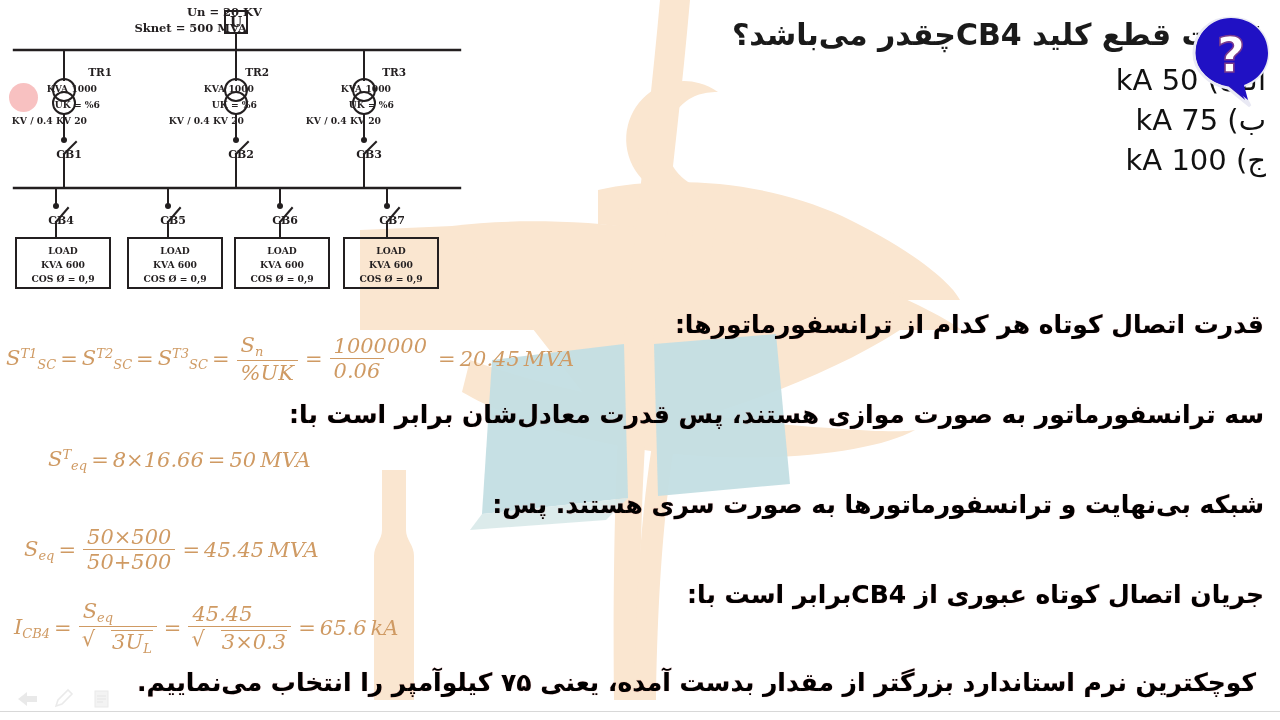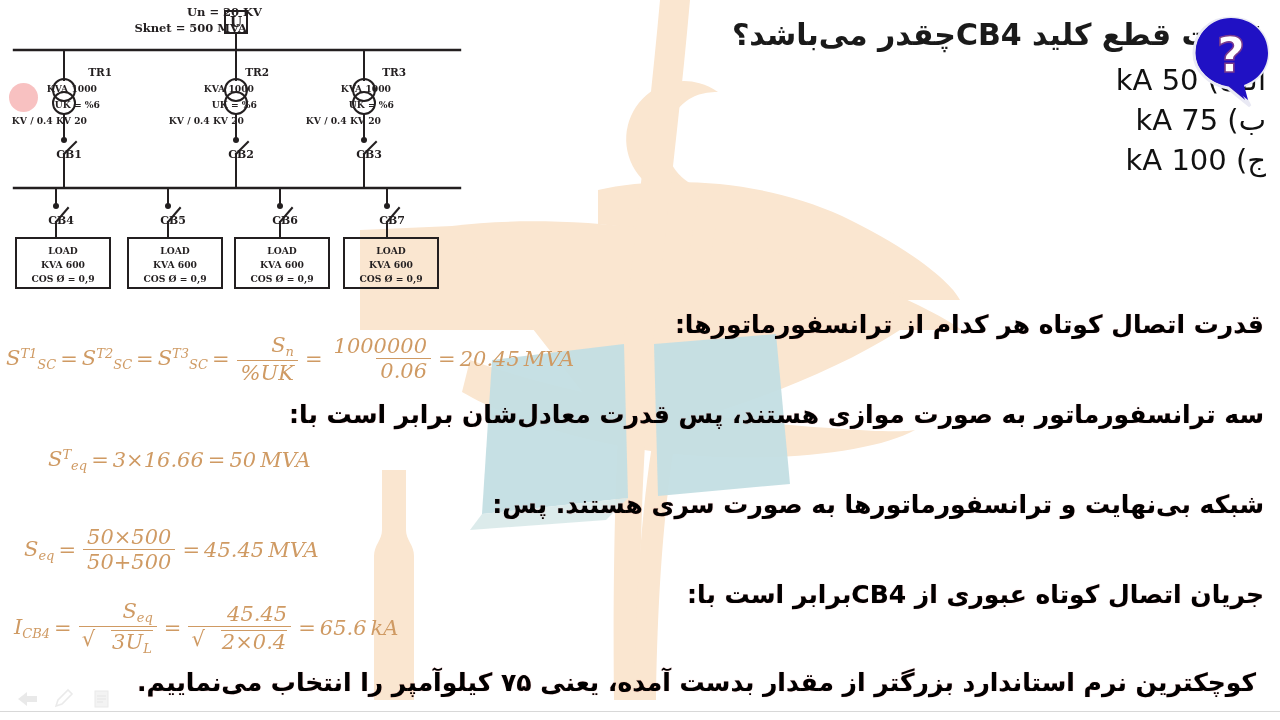--- a/index.html
+++ b/index.html
@@ -61,21 +61,21 @@
 
   
   .formula{
     position:absolute;direction:ltr;text-align:left;
     color:#cf9a63;
     font-family:"DejaVu Serif","Liberation Serif",serif;
     font-style:italic;
     white-space:nowrap;
   }
   .f-row{display:inline-flex;align-items:center;gap:4px;}
-  .frac{display:inline-flex;flex-direction:column;align-items:flex-end;vertical-align:middle;
+  .frac{display:inline-flex;flex-direction:column;align-items:flex-start;vertical-align:middle;
         line-height:1.05;margin:0 3px;}
   .frac .num{padding:0 4px 1px;}
   .frac .den{padding:1px 4px 0;border-top:1.6px solid #cf9a63;}
   sub{font-size:.62em;vertical-align:-.3em;font-style:italic;}
   sup{font-size:.62em;vertical-align:.55em;font-style:italic;}
   .sqrt{display:inline-flex;align-items:flex-start;}
   .sqrt .rad{font-style:normal;margin-left:-1px;}
   .sqrt .inside{border-top:1.4px solid #cf9a63;padding:0 1px;margin-top:2px;margin-left:16px;}
 
   #formula1{left:6px;top:334px;font-size:21px;}
@@ -288,21 +288,21 @@
       <span>=</span>
       <span>20.45</span>
         <span>MVA</span>
     </span>
   </div>
 
   <div class="formula" id="formula2">
     <span class="f-row">
       <span><span>S</span><sup>T</sup><sub>eq</sub></span>
       <span>=</span>
-      <span>3×16.66</span>
+      <span>8×16.66</span>
       <span>=</span>
       <span>50</span>
         <span>MVA</span>
     </span>
   </div>
 
   <div class="formula" id="formula3">
     <span class="f-row">
       <span><span>S</span><sub>eq</sub></span>
       <span>=</span>
@@ -325,21 +325,21 @@
         <span class="den"><span class="sqrt">
               <span class="rad">√</span>
               <span class="inside"><span>3U</span><sub>L</sub></span>
             </span></span>
       </span>
       <span>=</span>
       <span class="frac">
         <span class="num">45.45</span>
         <span class="den"><span class="sqrt">
               <span class="rad">√</span>
-              <span class="inside">2×0.4</span>
+              <span class="inside">3×0.3</span>
             </span></span>
       </span>
       <span>=</span>
       <span>65.6</span>
         <span>kA</span>
     </span>
   </div>
 
   <div id="ghost-bar">
     <svg class="ghost-ic" style="left:14px;top:0px;" width="26" height="22" viewBox="0 0 26 22">

